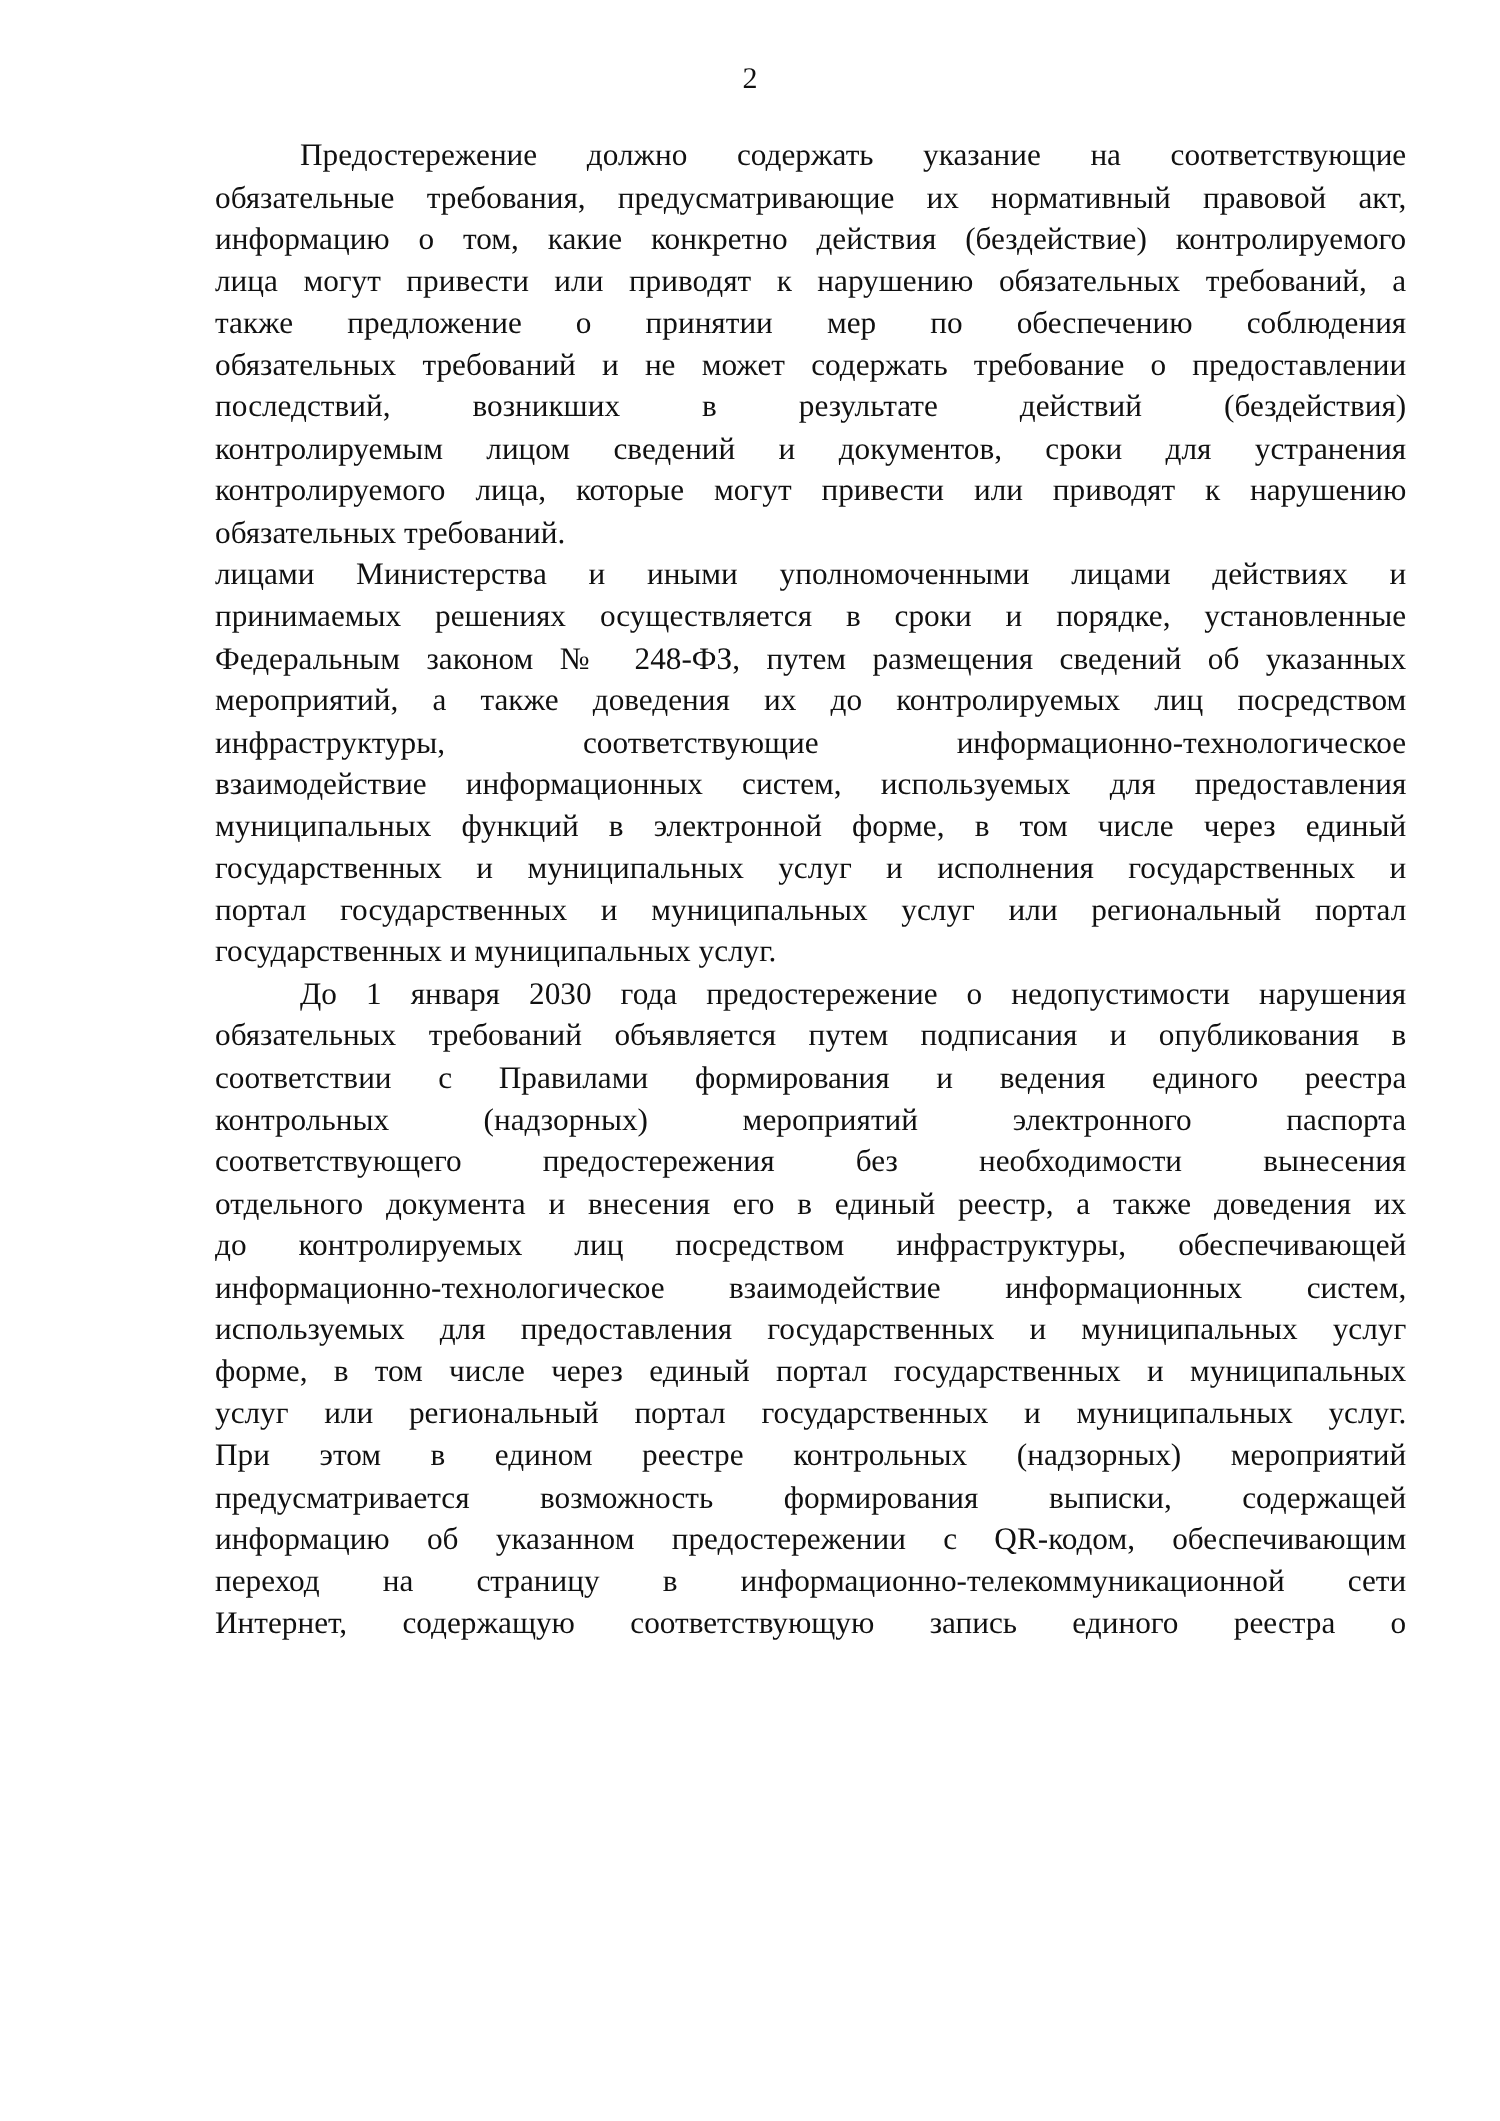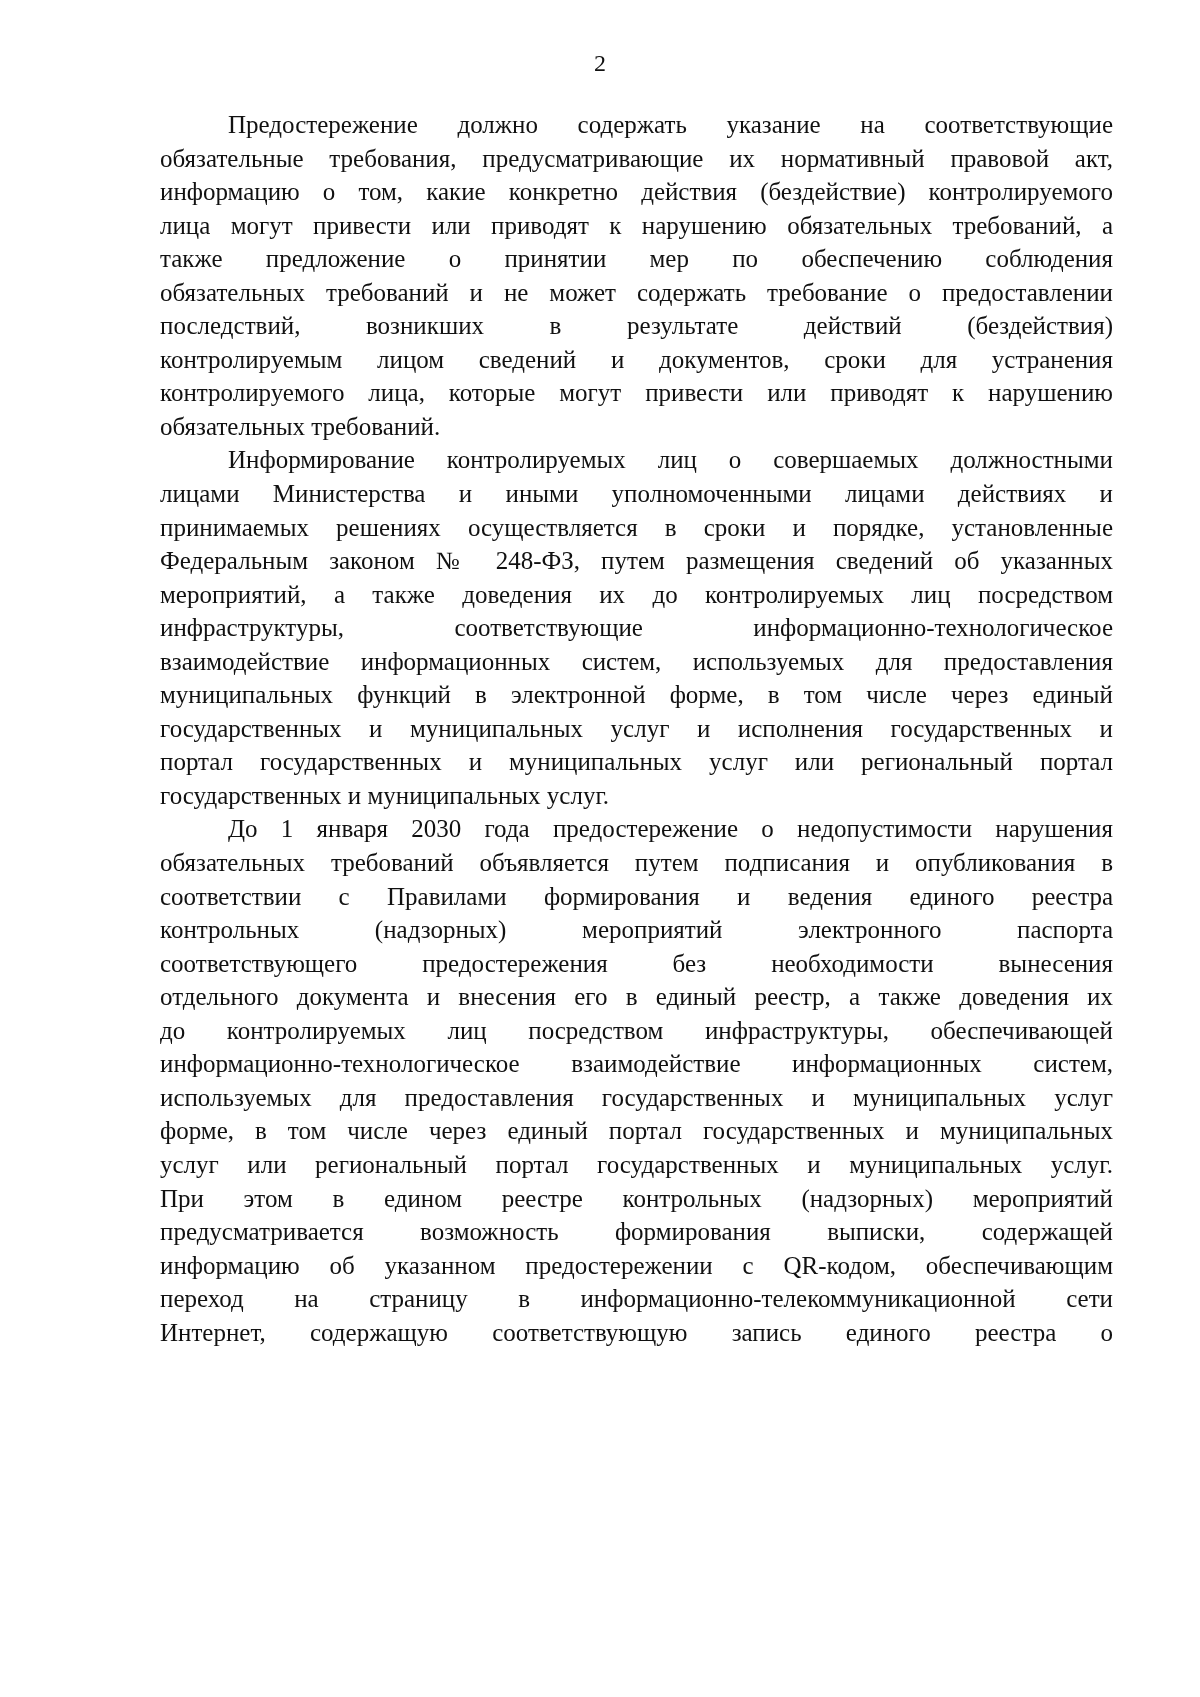--- a/index.html
+++ b/index.html
@@ -7,21 +7,21 @@
     .page {
       position: absolute; left: 0; top: 0; width: 1200px; height: 1697px;
       background: #ffffff; color: #111111;
       font-family: "Liberation Serif", "DejaVu Serif", serif;
     }
     .page-number {
       position: absolute; top: 48px; left: 0; width: 1200px;
       text-align: center; font-size: 24px; line-height: 30px;
     }
     .body-text {
-      position: absolute; left: 160px; top: 108px; width: 953px;
+      position: absolute; left: 172px; top: 108px; width: 953px;
       font-size: 25px; line-height: 33.55px;
     }
     .line {
       display: block; white-space: nowrap; height: 33.55px;
       text-align: justify; text-align-last: justify;
     }
     .line.indent { padding-left: 68px; }
     .line.last { text-align: center; text-align-last: left; }
   </style>
 </head>
@@ -39,21 +39,20 @@
       <span class="line">лица могут привести или приводят к нарушению обязательных требований, а</span>
       <span class="line">также предложение о принятии мер по обеспечению соблюдения</span>
       <span class="line">обязательных требований и не может содержать требование о предоставлении</span>
       <span class="line">последствий, возникших в результате действий (бездействия)</span>
       <span class="line">контролируемым лицом сведений и документов, сроки для устранения</span>
       <span class="line">контролируемого лица, которые могут привести или приводят к нарушению</span>
       <span class="line last">обязательных требований.</span>
     </div>
 
     <div>
-      <span class="line indent">Информирование контролируемых лиц о совершаемых должностными</span>
       <span class="line">лицами Министерства и иными уполномоченными лицами действиях и</span>
       <span class="line">принимаемых решениях осуществляется в сроки и порядке, установленные</span>
       <span class="line">Федеральным законом № 248-ФЗ, путем размещения сведений об указанных</span>
       <span class="line">мероприятий, а также доведения их до контролируемых лиц посредством</span>
       <span class="line">инфраструктуры, соответствующие информационно-технологическое</span>
       <span class="line">взаимодействие информационных систем, используемых для предоставления</span>
       <span class="line">муниципальных функций в электронной форме, в том числе через единый</span>
       <span class="line">государственных и муниципальных услуг и исполнения государственных и</span>
       <span class="line">портал государственных и муниципальных услуг или региональный портал</span>
       <span class="line last">государственных и муниципальных услуг.</span>

